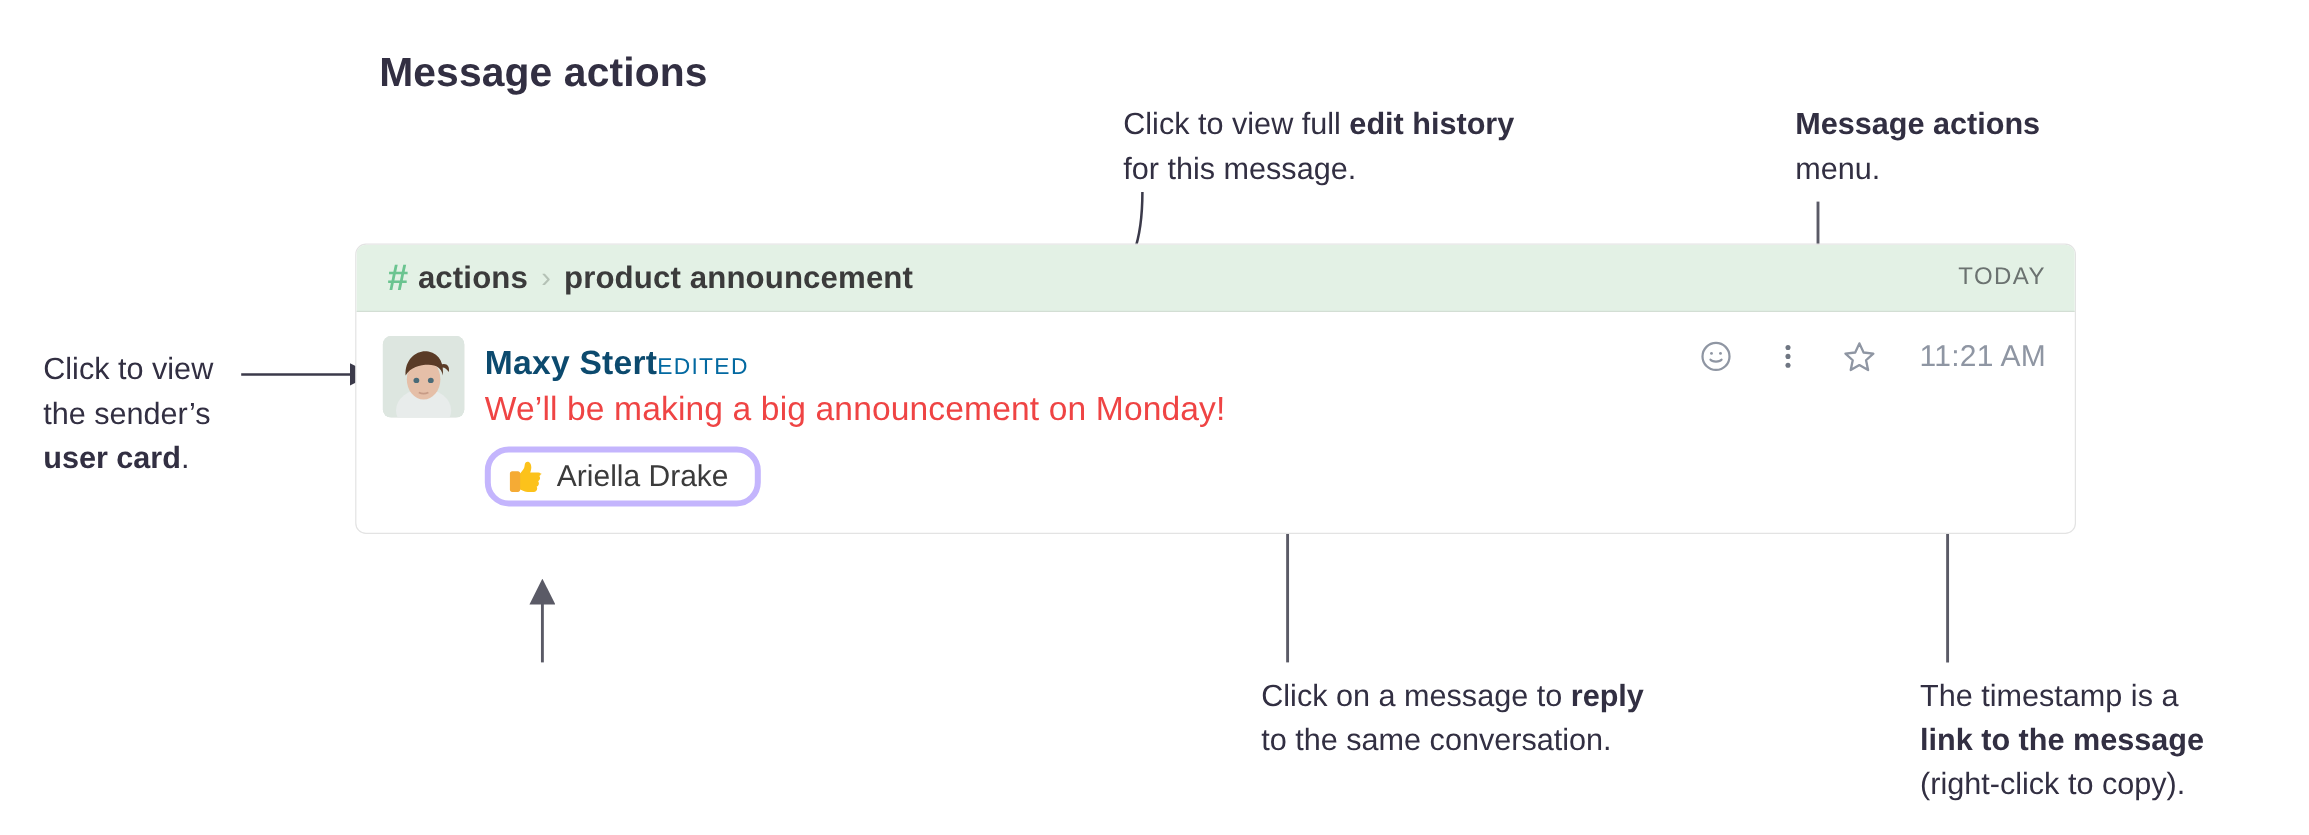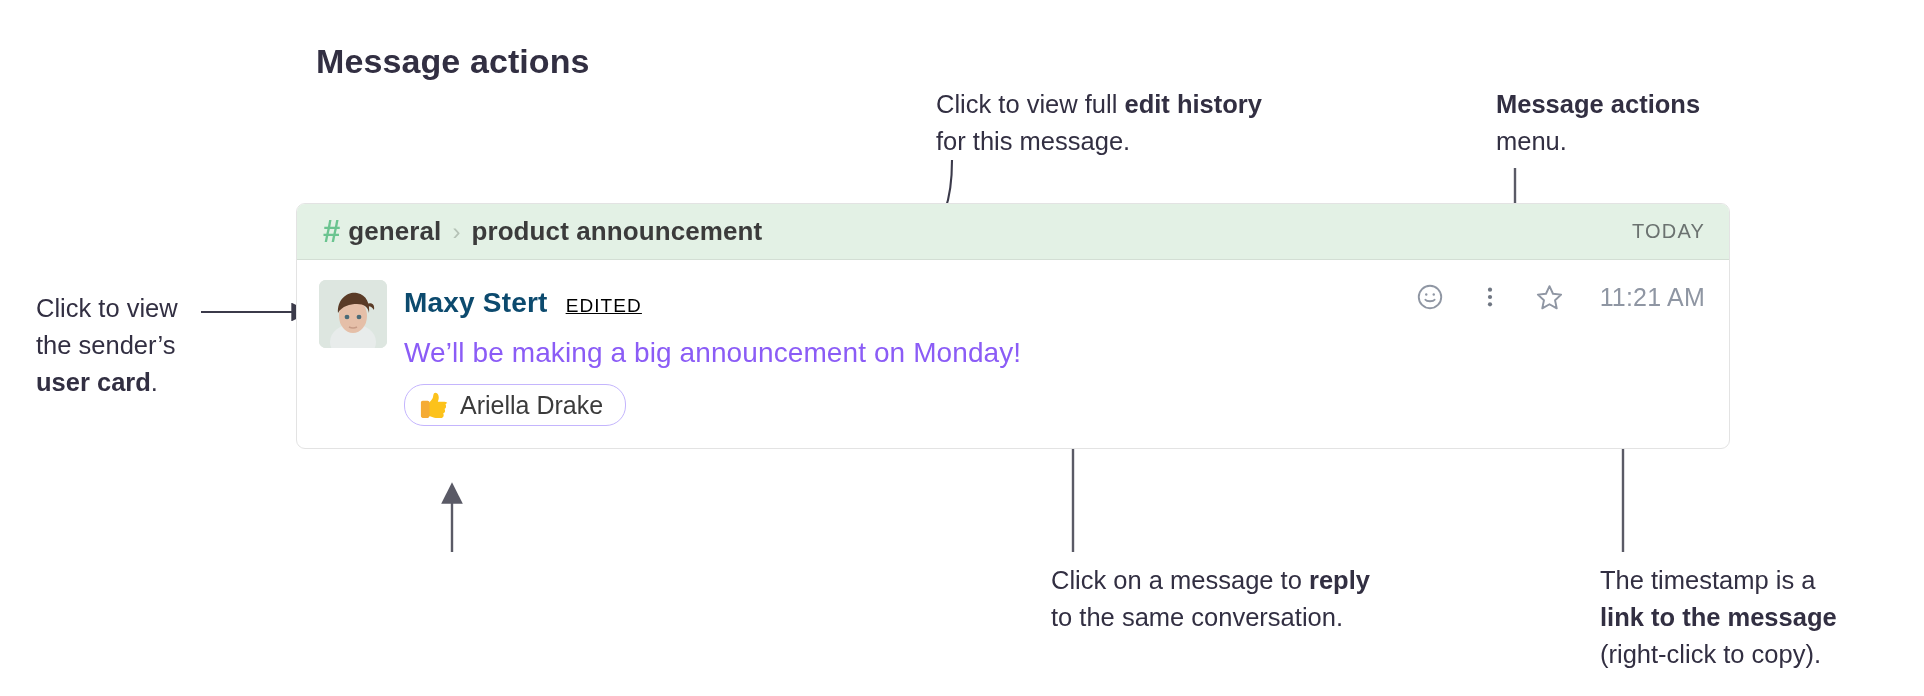--- a/index.html
+++ b/index.html
@@ -136,24 +136,22 @@
   }
   .sender-name {
     font-size: 28px;
     font-weight: 700;
     color: #0c4a6e;
     letter-spacing: 0.2px;
   }
   .edited-tag {
     font-size: 19px;
     letter-spacing: 1.1px;
-    color: #000000;
-    margin-left: 18px;
+    color: #0369a1;
     font-weight: 400;
-    text-decoration: underline;
   }
   .headline-spacer { flex: 1 1 auto; }
 
   .msg-actions {
     display: flex;
     align-items: center;
     gap: 16px;
   }
   .icon-btn {
     width: 44px;
@@ -167,34 +165,34 @@
   .timestamp {
     font-size: 25px;
     color: #8f96a3;
     margin-left: 12px;
     letter-spacing: 0.2px;
     white-space: nowrap;
   }
 
   .msg-text {
     font-size: 28px;
-    color: #8b5cf6;
-    margin-top: 21px;
+    color: #ef4444;
+    margin-top: 9px;
     letter-spacing: 0.1px;
     line-height: 1.25;
   }
 
   .reactions-row {
     margin-top: 14px;
     display: flex;
   }
   .reaction-pill {
     display: inline-flex;
     align-items: center;
-    border: 1px solid #c4b5fd;
+    border: 5px solid #c4b5fd;
     border-radius: 20px;
     padding: 5px 22px 5px 14px;
     background: #ffffff;
   }
   .reaction-emoji {
     font-size: 28px;
     line-height: 1;
     margin-right: 11px;
     display: inline-flex;
   }
@@ -259,21 +257,21 @@
 
   <path d="M1073,552 L1073,425" fill="none" stroke="#5a5a66" stroke-width="2.4" marker-end="url(#ah-gray)"></path>
 
   <path d="M1623,552 L1623,322" fill="none" stroke="#5a5a66" stroke-width="2.4" marker-end="url(#ah-gray)"></path>
 </svg>
 
 <div class="card">
 
   <div class="card-header">
     <span class="hash-icon">#</span>
-    <span class="stream-name">general</span>
+    <span class="stream-name">actions</span>
     <span class="bc-sep">›</span>
     <span class="topic-name">product announcement</span>
     <span class="header-spacer"></span>
     <span class="today-label">TODAY</span>
   </div>
 
   <div class="message-row">
 
     <div class="avatar">
       <svg width="68" height="68" viewBox="0 0 68 68">

